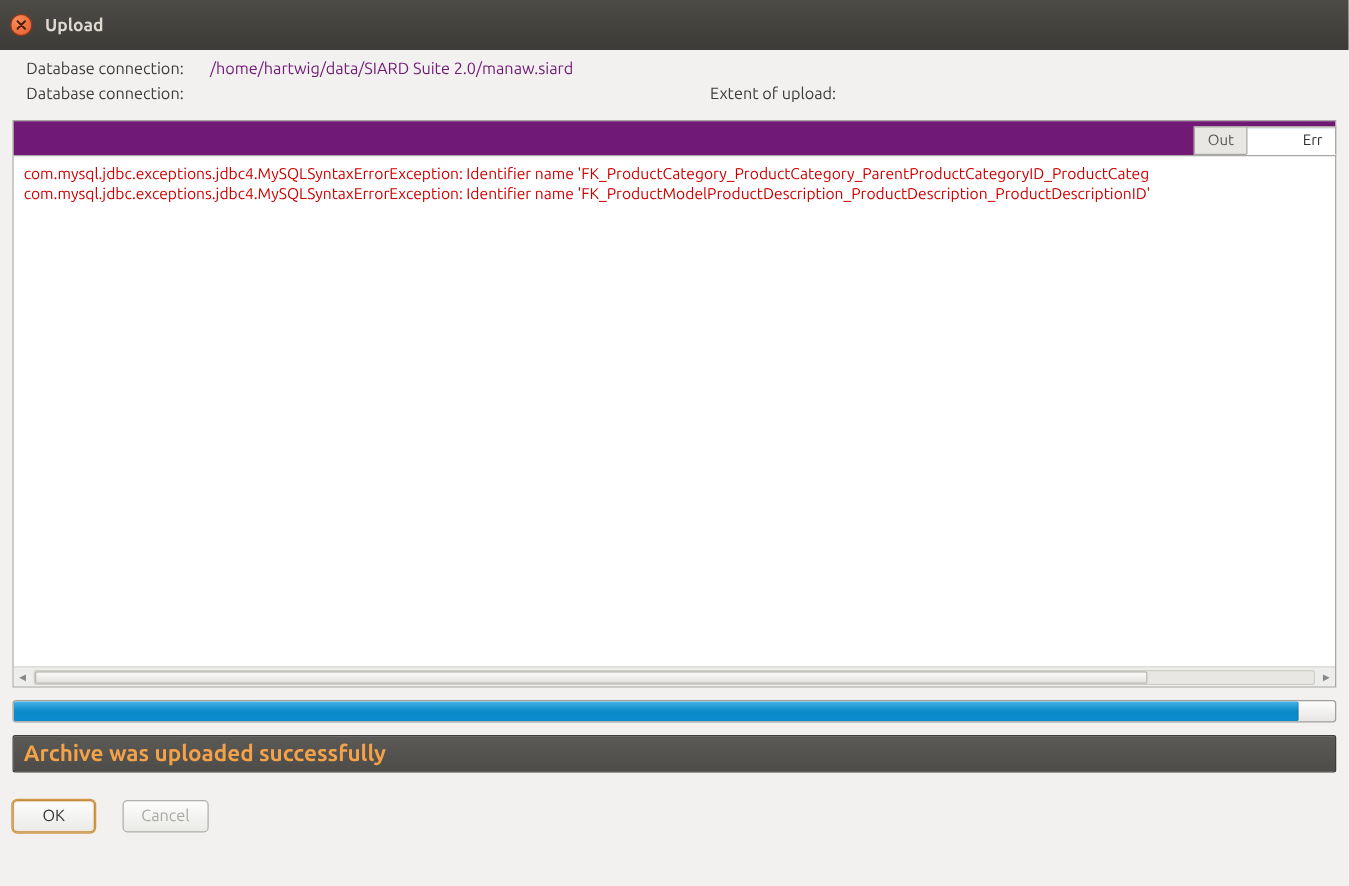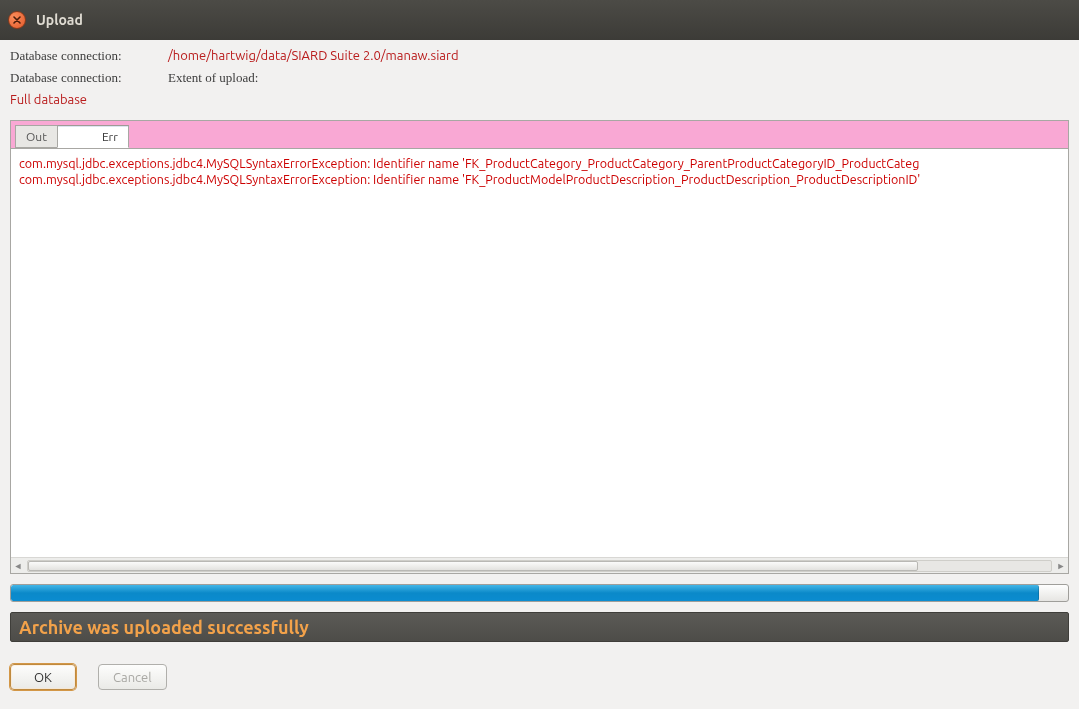--- a/index.html
+++ b/index.html
@@ -50,38 +50,38 @@
     .info-grid {
       display: grid;
       grid-template-columns: 148px auto;
       row-gap: 6px;
       column-gap: 10px;
       margin-bottom: 14px;
       font-size: 13px;
       color: #3c3c3c;
     }
     .info-label {
-      text-align: left;
+      text-align: center;
       color: #3c3c3c;
-      font-family: Liberation Serif, serif;
     }
     .info-value {
-      color: #b91c1c;
+      color: #701a75;
     }
     .tab-panel {
       border: 1px solid #a8a7a3;
       background: #ededeb;
       height: 454px;
       display: flex;
       flex-direction: column;
     }
     .tabs {
       display: flex;
       padding: 4px 0 0 4px;
-      background: #f9a8d4;
+      background: #701a75;
+      justify-content: flex-end;
     }
     .tab {
       padding: 4px 10px;
       border: 1px solid #a8a7a3;
       background: #e8e7e4;
       font-size: 12px;
       margin-right: -1px;
       cursor: pointer;
       position: relative;
       color: #555;
@@ -218,21 +218,20 @@
   <div class="title-text">Upload</div>
 </div>
 
 <div class="content">
 
   <div class="info-grid">
     <div class="info-label">Database connection:</div>
     <div class="info-value">/home/hartwig/data/SIARD Suite 2.0/manaw.siard</div>
     <div class="info-label">Database connection:</div>
     <div class="info-label">Extent of upload:</div>
-    <div class="info-value">Full database</div>
   </div>
 
   <div class="tab-panel">
     <div class="tabs">
       <div class="tab">Out</div>
       <div class="tab active">Err</div>
     </div>
     <div class="log-area-wrap">
       <div class="log-area">
         <div class="log-line">com.mysql.jdbc.exceptions.jdbc4.MySQLSyntaxErrorException: Identifier name 'FK_ProductCategory_ProductCategory_ParentProductCategoryID_ProductCateg</div>

